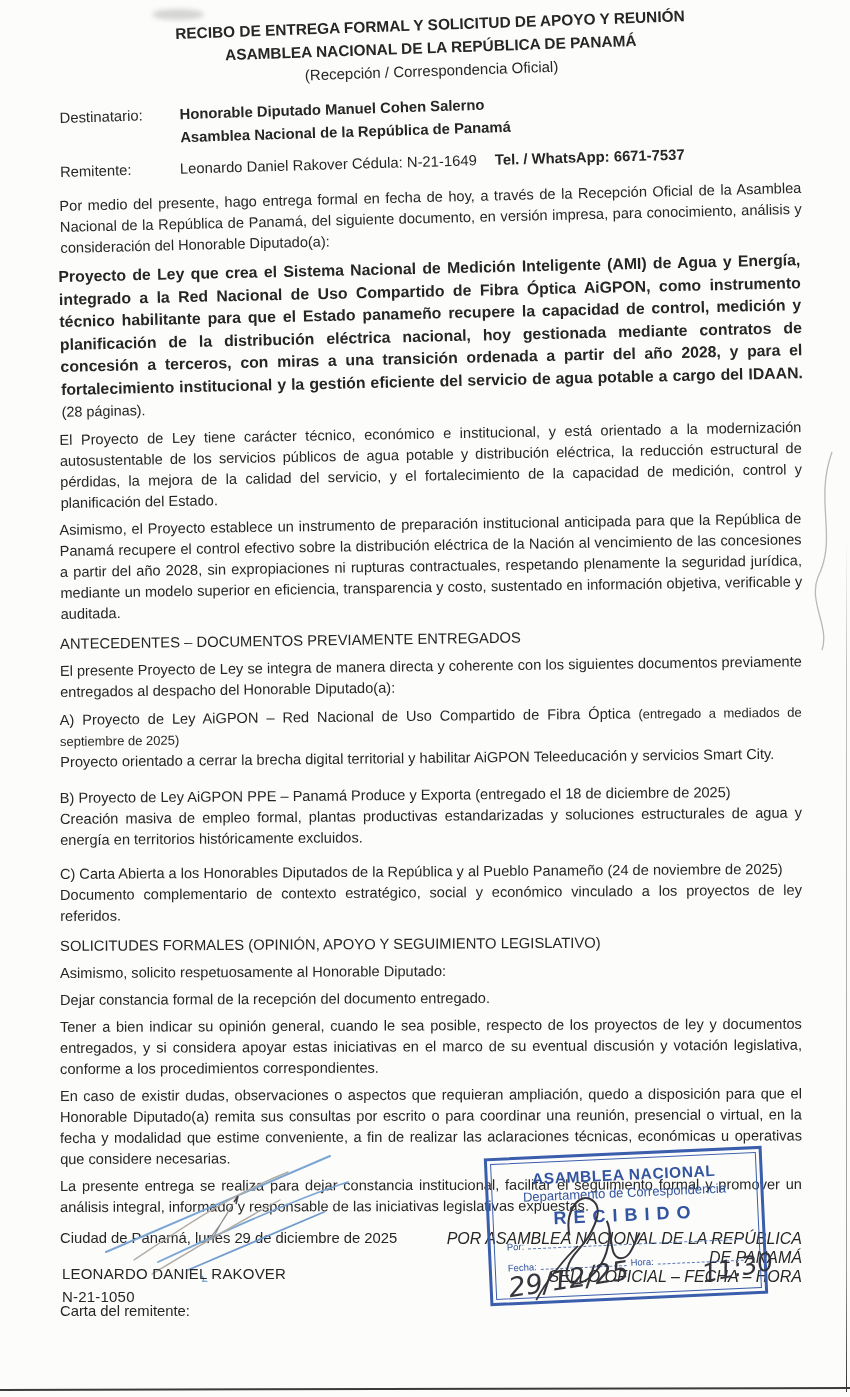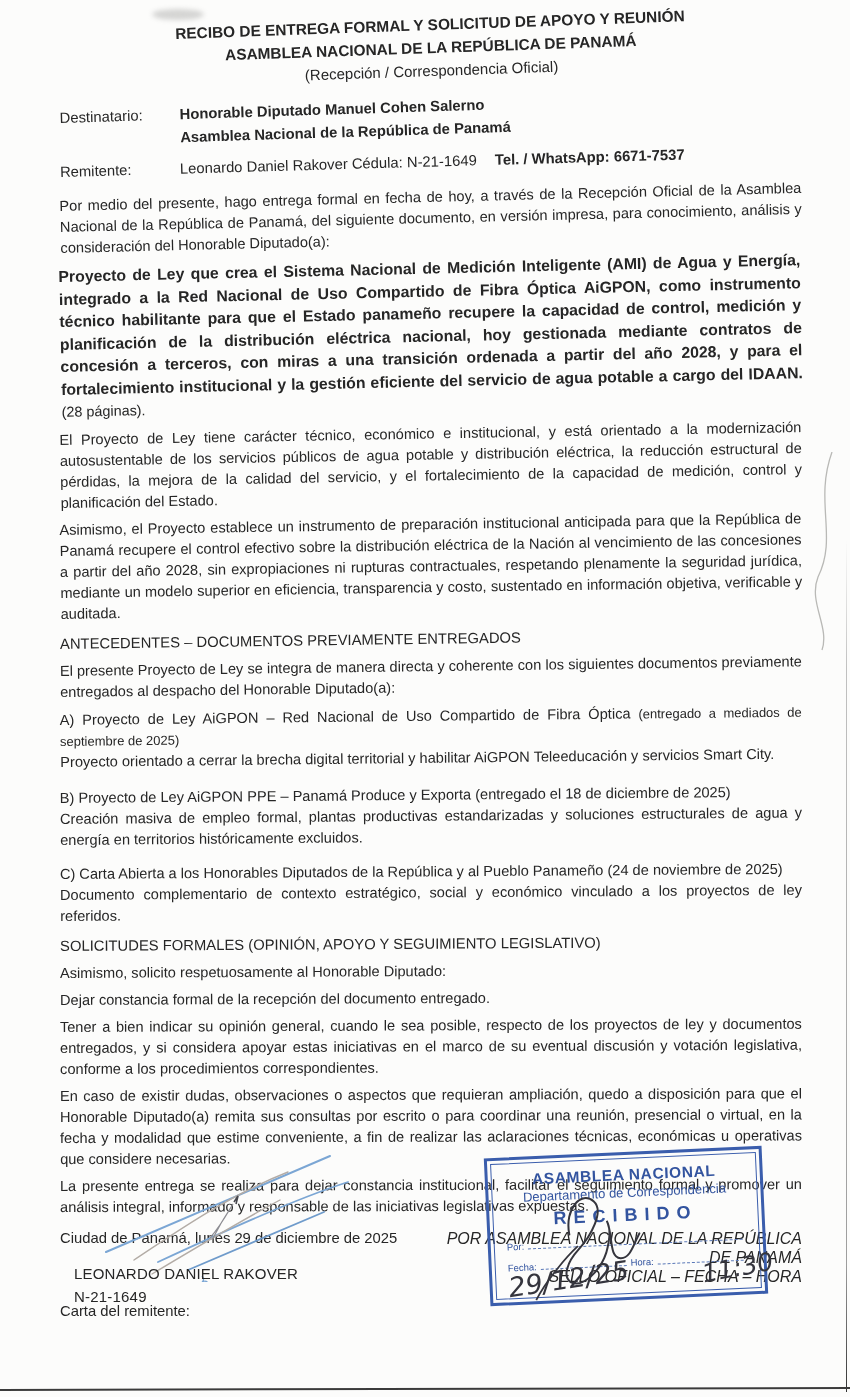--- a/index.html
+++ b/index.html
@@ -51,21 +51,21 @@
     color:#33549f;text-align:center;padding-top:7px;}
   .stamp-org{font-weight:700;font-size:15.5px;letter-spacing:.6px;}
   .stamp-dept{font-size:13px;margin-top:1px;}
   .stamp-recibido{font-weight:700;font-size:18px;letter-spacing:7px;margin-top:5px;}
   .stamp-line{display:flex;align-items:flex-end;font-size:9.5px;
     margin:10px 12px 0;color:#33549f;}
   .stamp-line .dots{flex:1;border-bottom:1.2px dashed #5b79b8;margin:0 4px 2px;}
   .stamp-line .lbl{white-space:nowrap;}
   .hand-svg{position:absolute;left:-14px;top:18px;pointer-events:none;}
 
-  .signer{position:absolute;left:74px;top:1262px;font-size:15px;line-height:23px;letter-spacing:.2px;}
+  .signer{position:absolute;left:62px;top:1262px;font-size:15px;line-height:23px;letter-spacing:.2px;}
 
   .smudge{position:absolute;left:152px;top:9px;width:52px;height:11px;border-radius:50%;
     background:#9a9a98;opacity:.4;filter:blur(2.5px);}
   .wrinkle{position:absolute;right:8px;top:452px;}
   .edge-right{position:absolute;right:3px;top:540px;bottom:5px;width:1.5px;
     background:linear-gradient(to bottom,rgba(120,120,120,0),rgba(120,120,120,.45) 15%,rgba(80,80,80,.55) 85%,#333);}
   .edge-bottom{position:absolute;left:0;right:0;top:1388px;height:2px;background:#3b3b3b;
     transform:rotate(-.12deg);}
 </style>
 </head>
@@ -179,21 +179,21 @@
     <svg class="hand-svg" width="310" height="150" viewBox="0 0 310 150">
       <path d="M96,62 C92,36 110,18 122,30 C132,40 118,64 104,78 C94,88 86,104 96,110 C108,116 126,98 132,82 C136,70 138,58 134,50 C140,64 134,86 146,88 C156,89 160,74 166,64" stroke="#35353d" stroke-width="2" fill="none" stroke-linecap="round"></path>
       <path d="M60,126 C70,108 92,84 104,74" stroke="#35353d" stroke-width="1.8" fill="none"></path>
       <text x="34" y="122" font-family="DejaVu Sans, sans-serif" font-style="italic" font-size="27" fill="#35353d" transform="rotate(-6 34 122)">29/12/25</text>
       <text x="228" y="116" font-family="DejaVu Sans, sans-serif" font-style="italic" font-size="25" fill="#35353d" transform="rotate(-8 228 116)">11:30</text>
     </svg>
   </div>
 
   <div class="signer">
     <div>LEONARDO DANIEL RAKOVER</div>
-    <div>N-21-1649</div>
+    <div>N-21-1050</div>
   </div>
 
   <svg class="wrinkle" width="40" height="200" viewBox="0 0 40 200">
     <path d="M30,0 C12,50 36,85 16,125 C6,150 28,175 20,198" stroke="#b9b9b6" stroke-width="1.3" fill="none"></path>
   </svg>
   <div class="edge-right"></div>
   <div class="edge-bottom"></div>
 
 </div>
 

